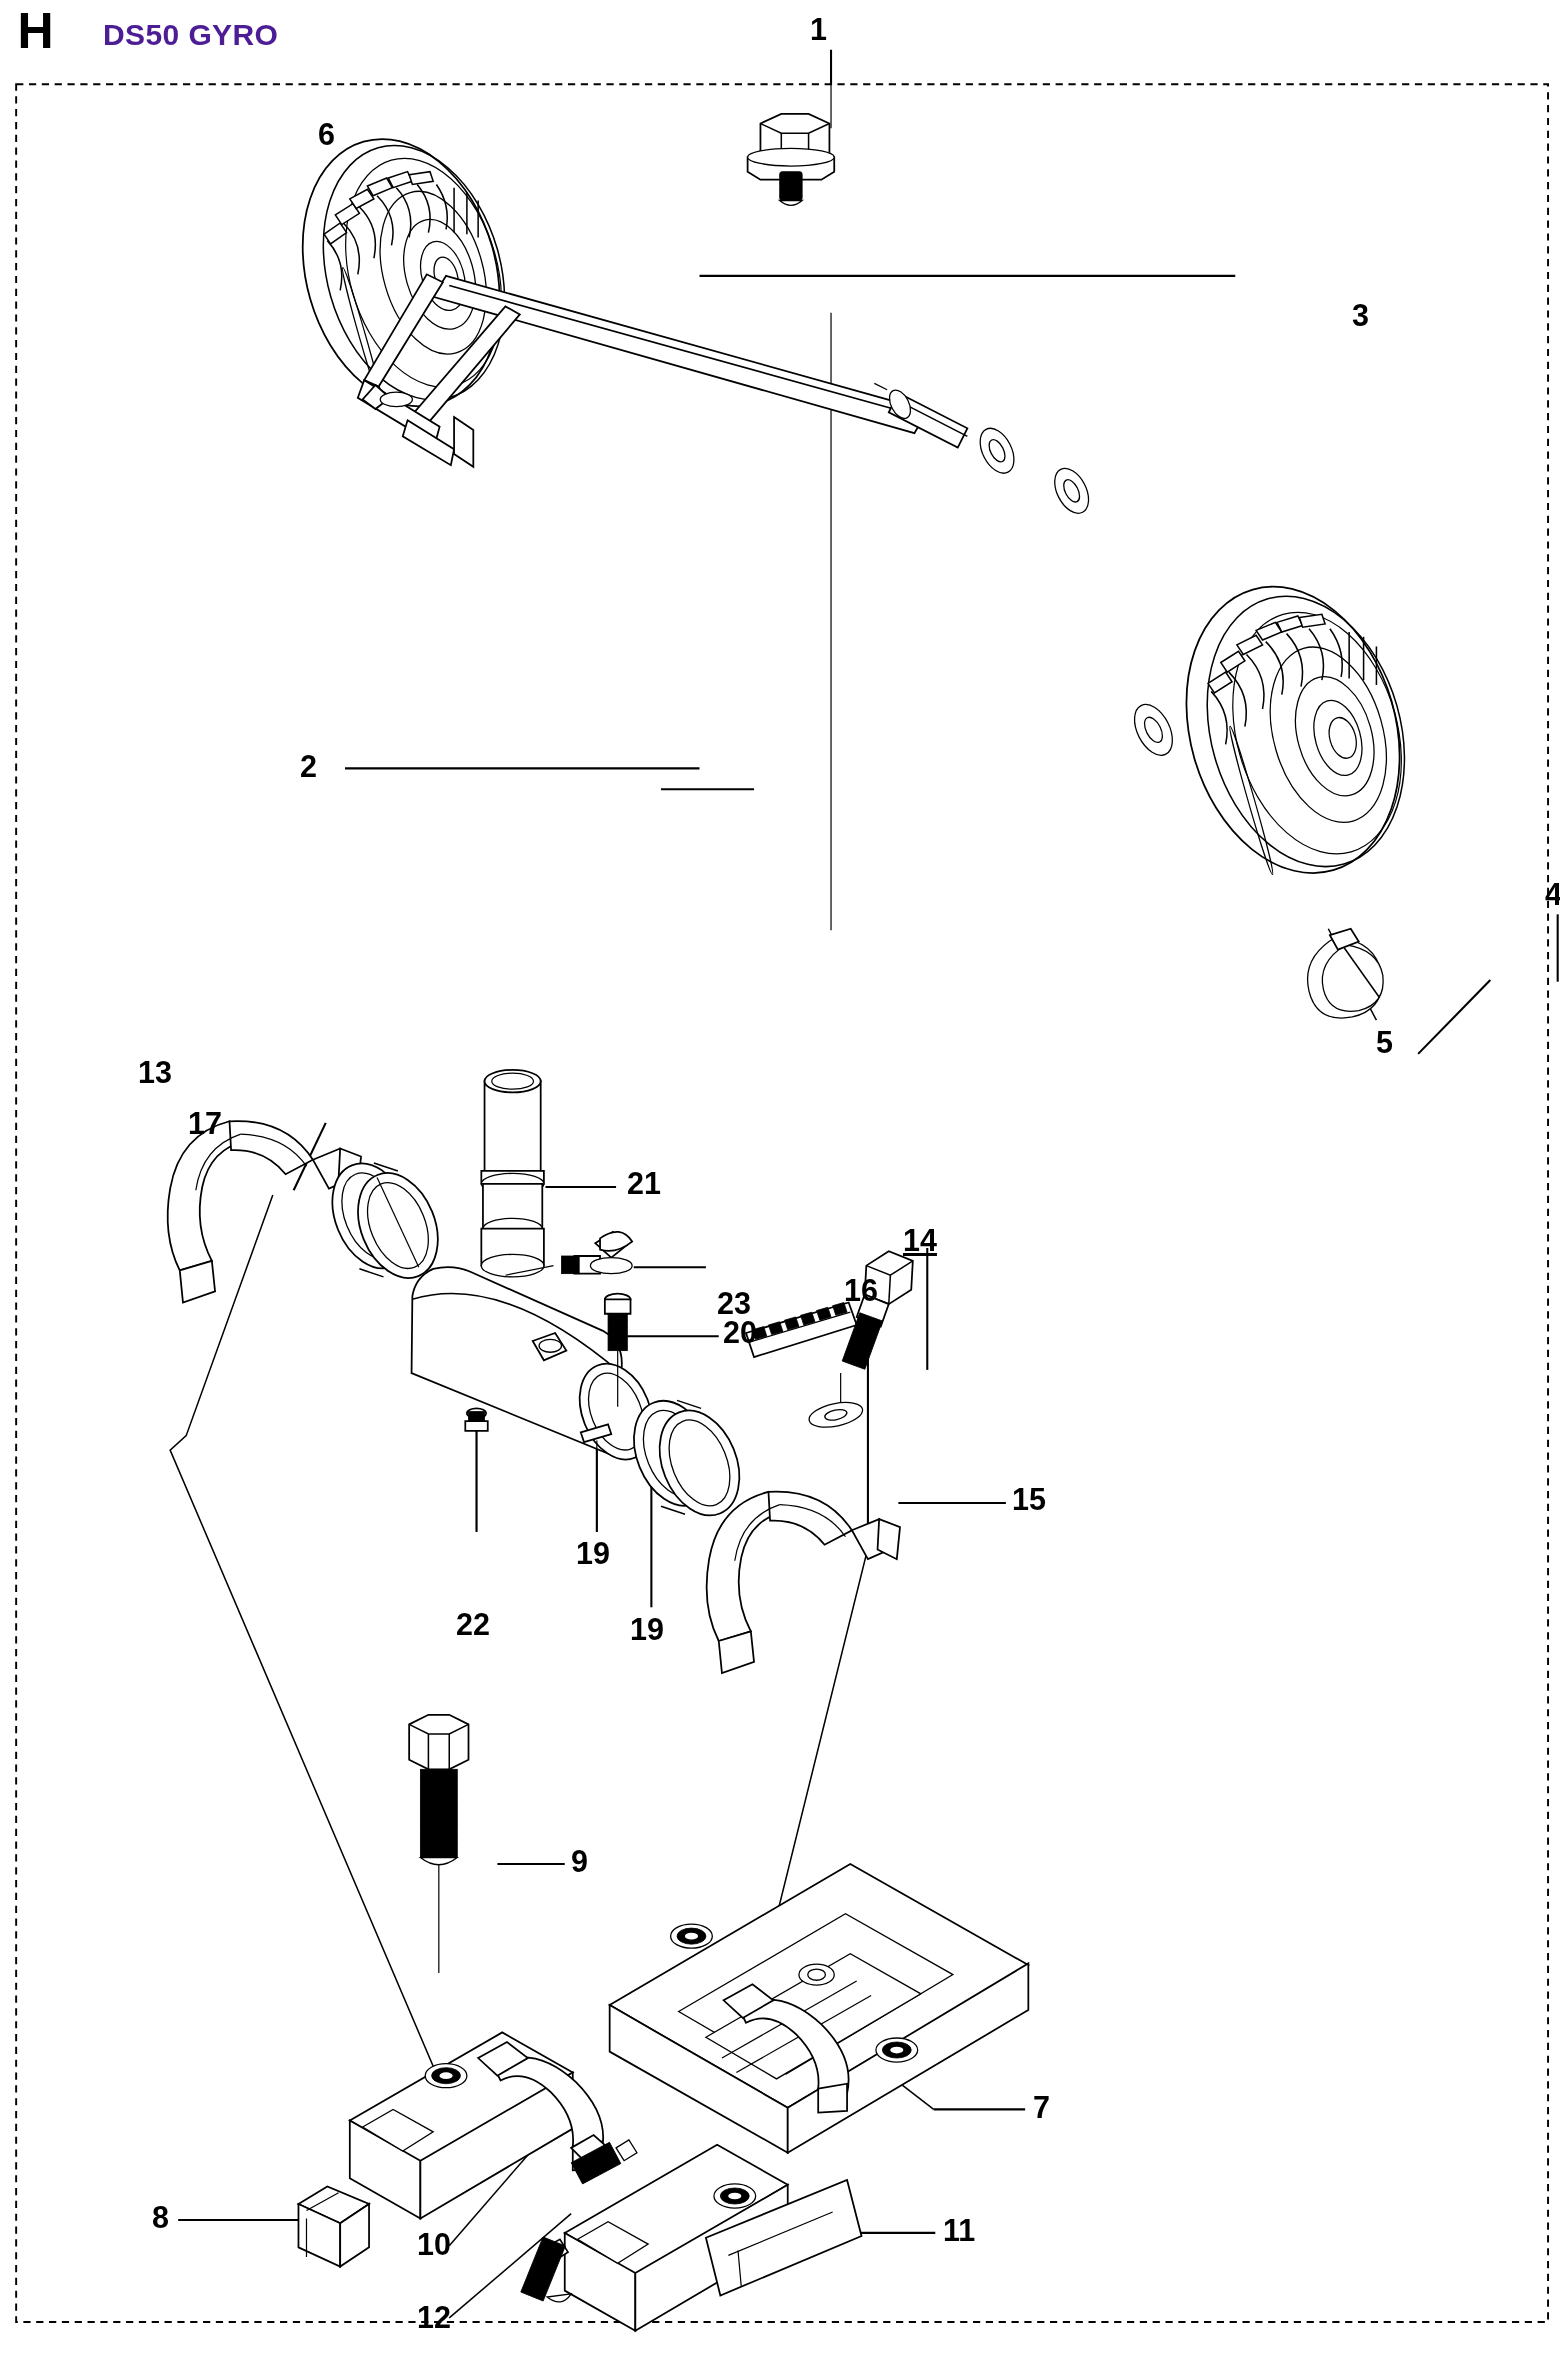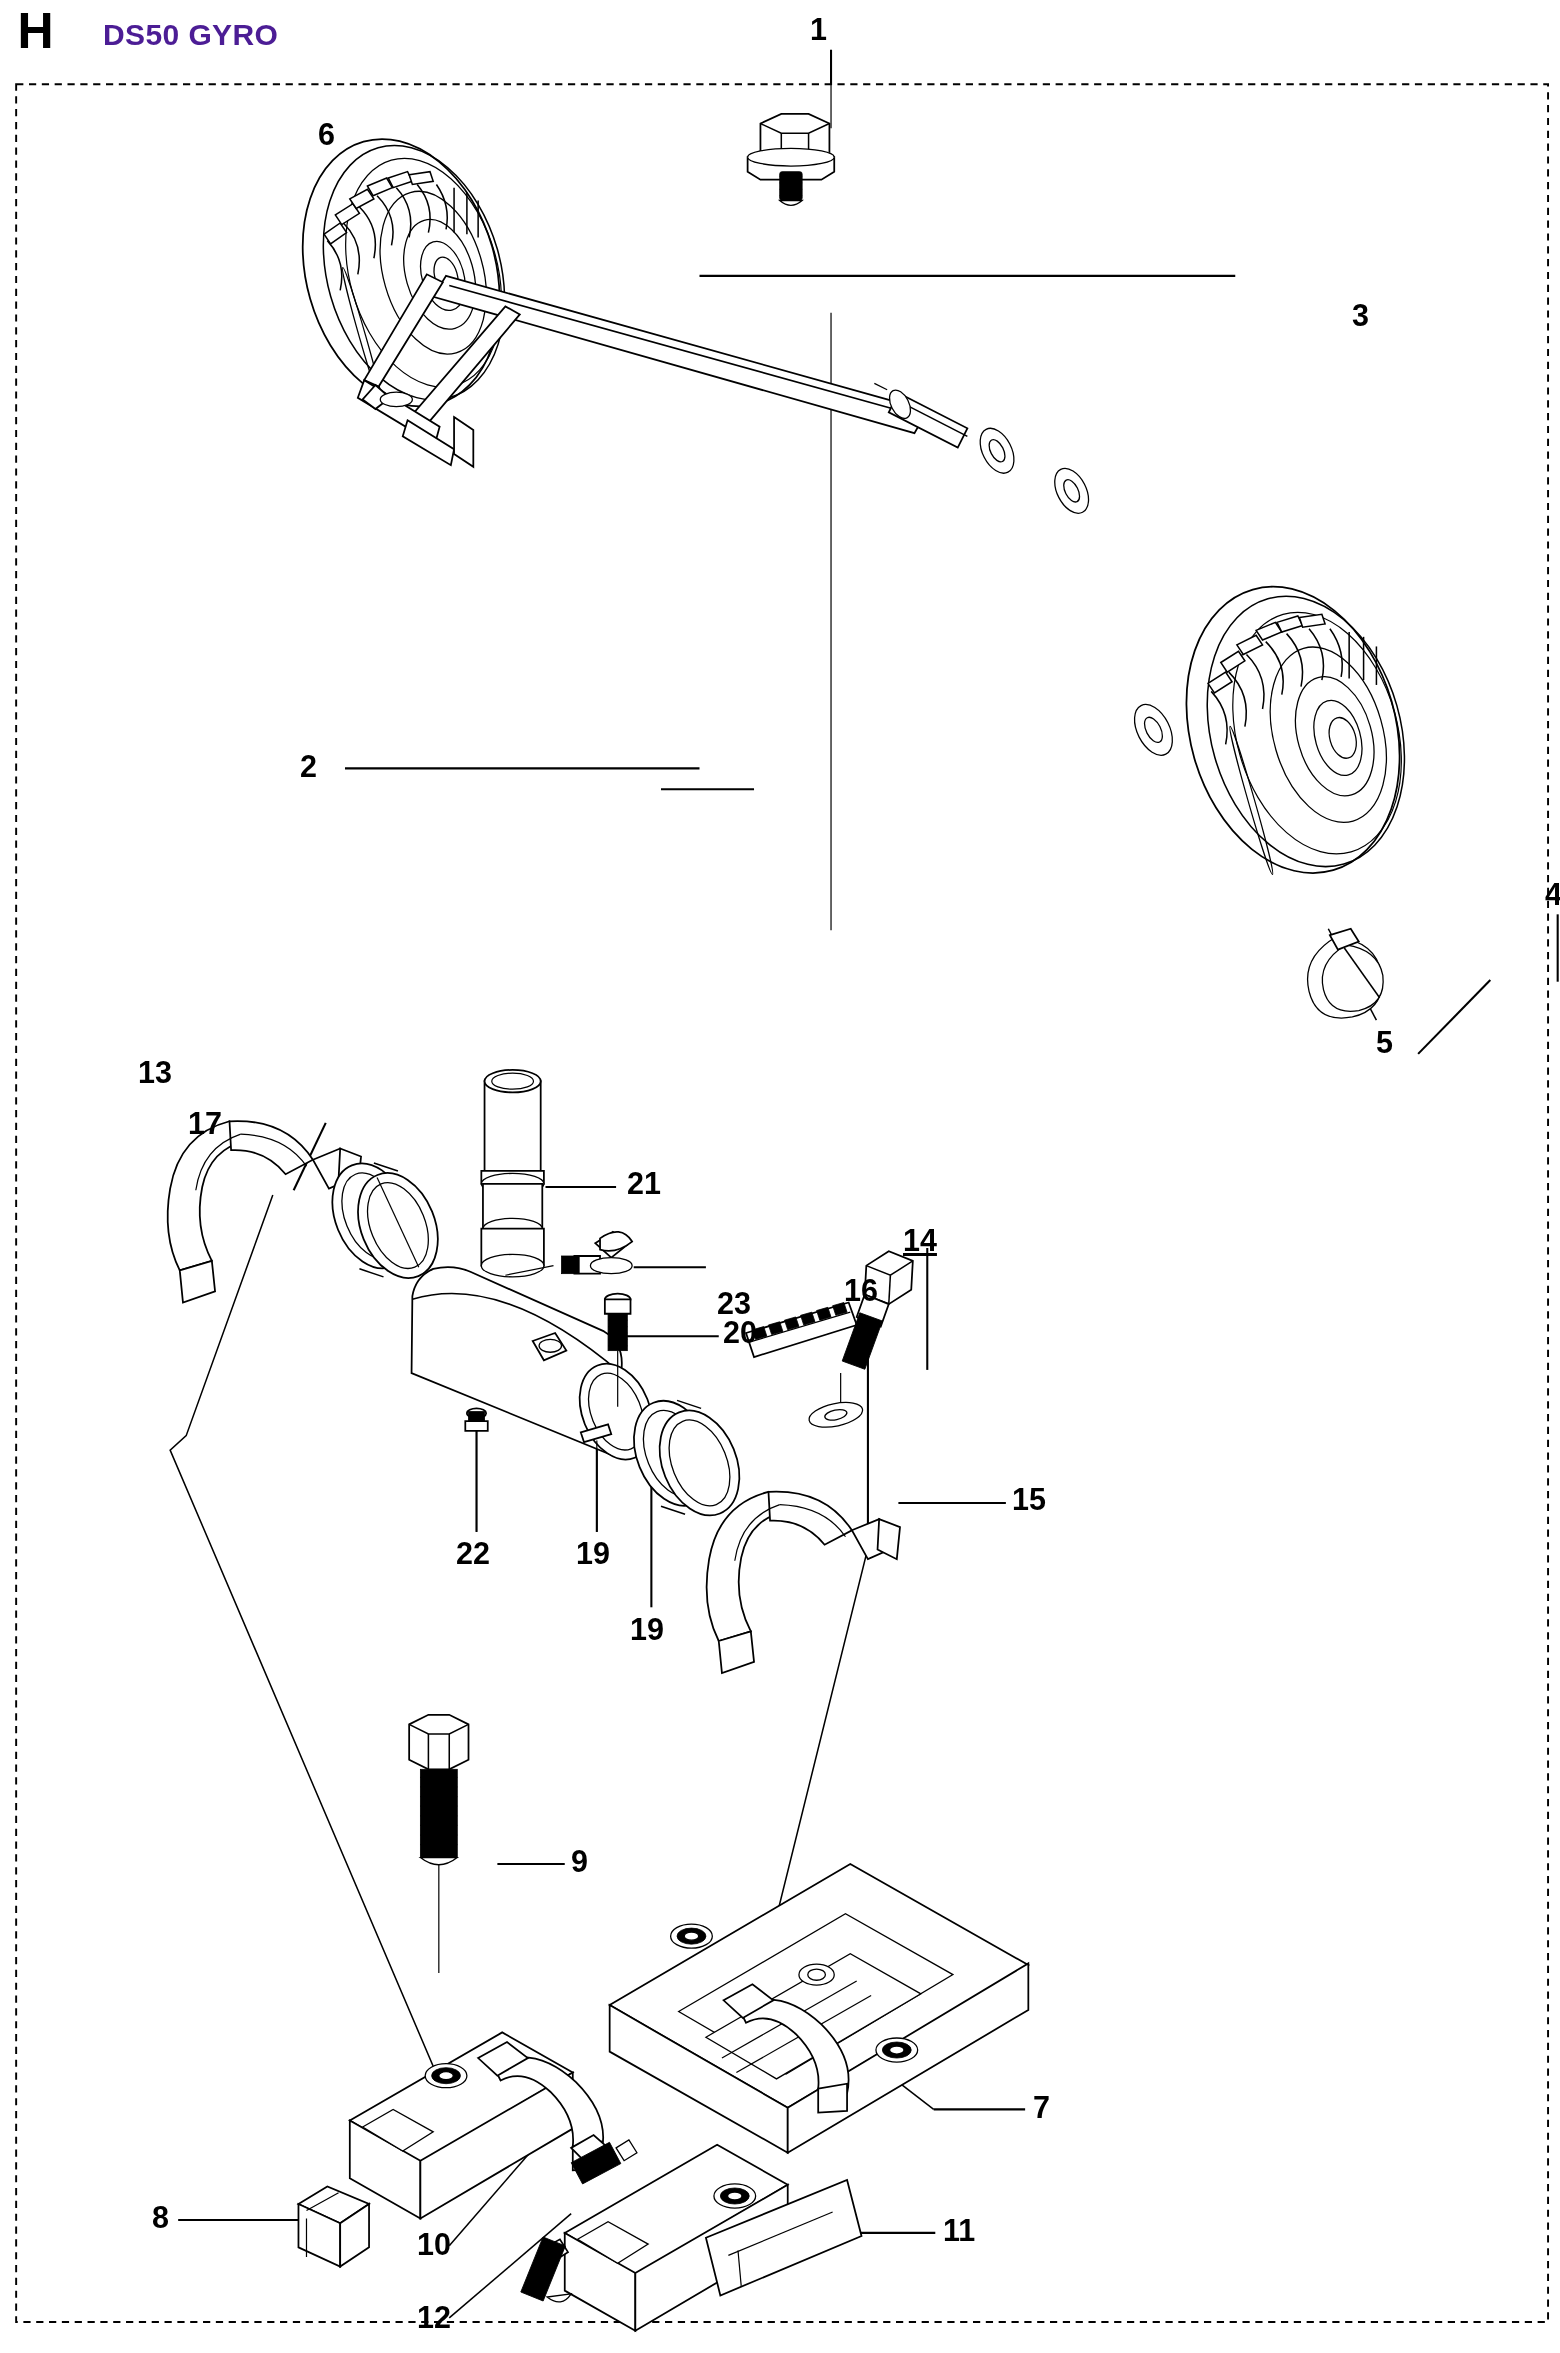--- a/index.html
+++ b/index.html
@@ -401,21 +401,21 @@
   <div class="callout" style="left:1545px;top:879px;">4</div>
   <div class="callout" style="left:1376px;top:1027px;">5</div>
   <div class="callout" style="left:138px;top:1057px;">13</div>
   <div class="callout" style="left:188px;top:1108px;">17</div>
   <div class="callout" style="left:627px;top:1168px;">21</div>
   <div class="callout" style="left:717px;top:1248px;margin-top:40px;">23</div>
   <div class="callout" style="left:903px;top:1225px;text-decoration:underline;">14</div>
   <div class="callout" style="left:844px;top:1275px;">16</div>
   <div class="callout" style="left:723px;top:1317px;">20</div>
   <div class="callout" style="left:1012px;top:1484px;">15</div>
-  <div class="callout" style="left:456px;top:1538px;">22</div>
+  <div class="callout" style="left:456px;top:1609px;">22</div>
   <div class="callout" style="left:576px;top:1538px;">19</div>
   <div class="callout" style="left:630px;top:1614px;">19</div>
   <div class="callout" style="left:571px;top:1846px;">9</div>
   <div class="callout" style="left:1033px;top:2092px;">7</div>
   <div class="callout" style="left:152px;top:2202px;">8</div>
   <div class="callout" style="left:943px;top:2215px;">11</div>
   <div class="callout" style="left:417px;top:2229px;">10</div>
   <div class="callout" style="left:417px;top:2302px;">12</div>
 
 </div>

